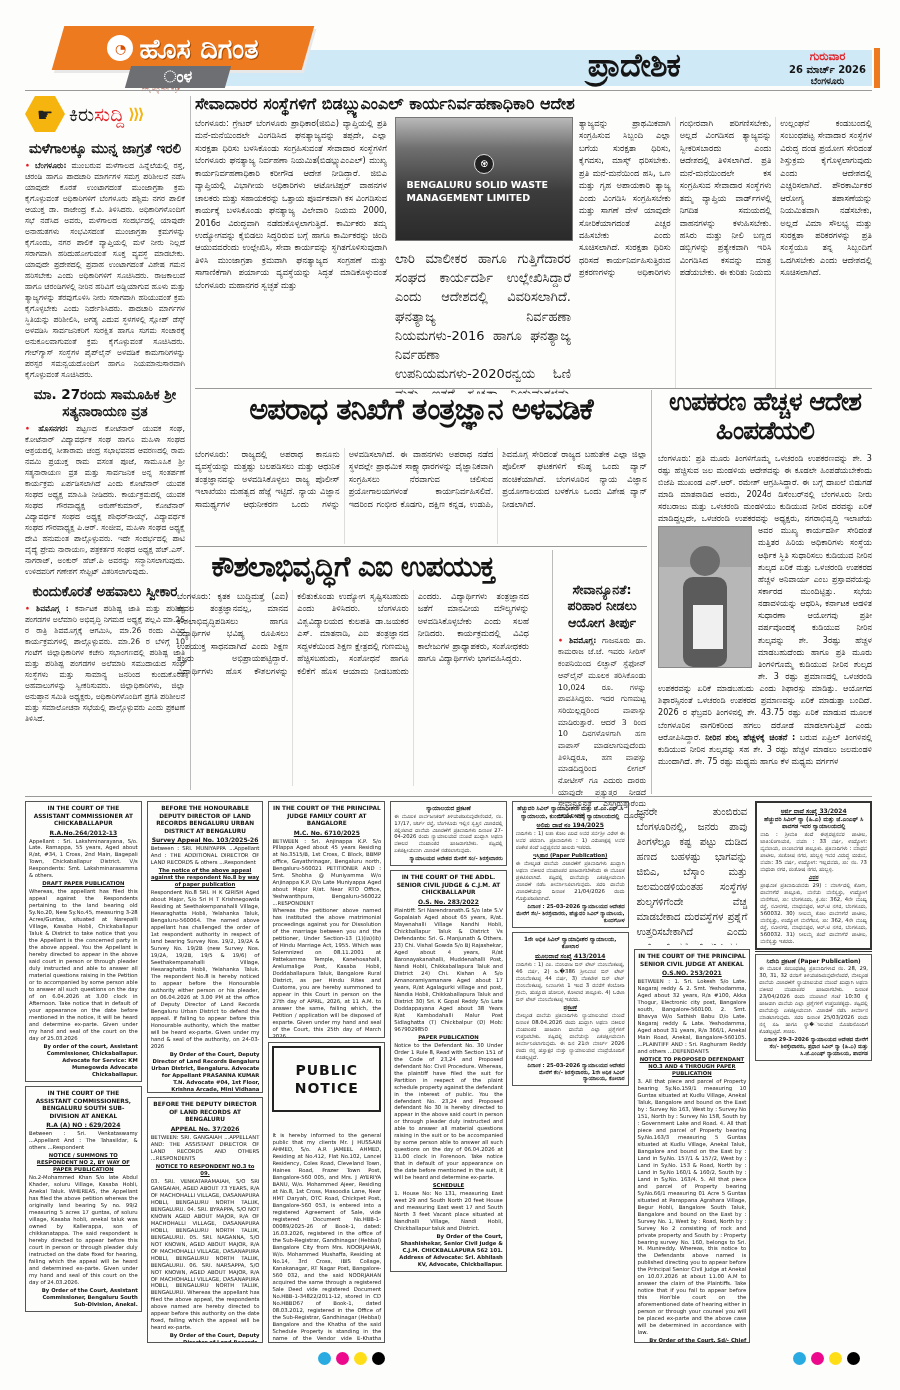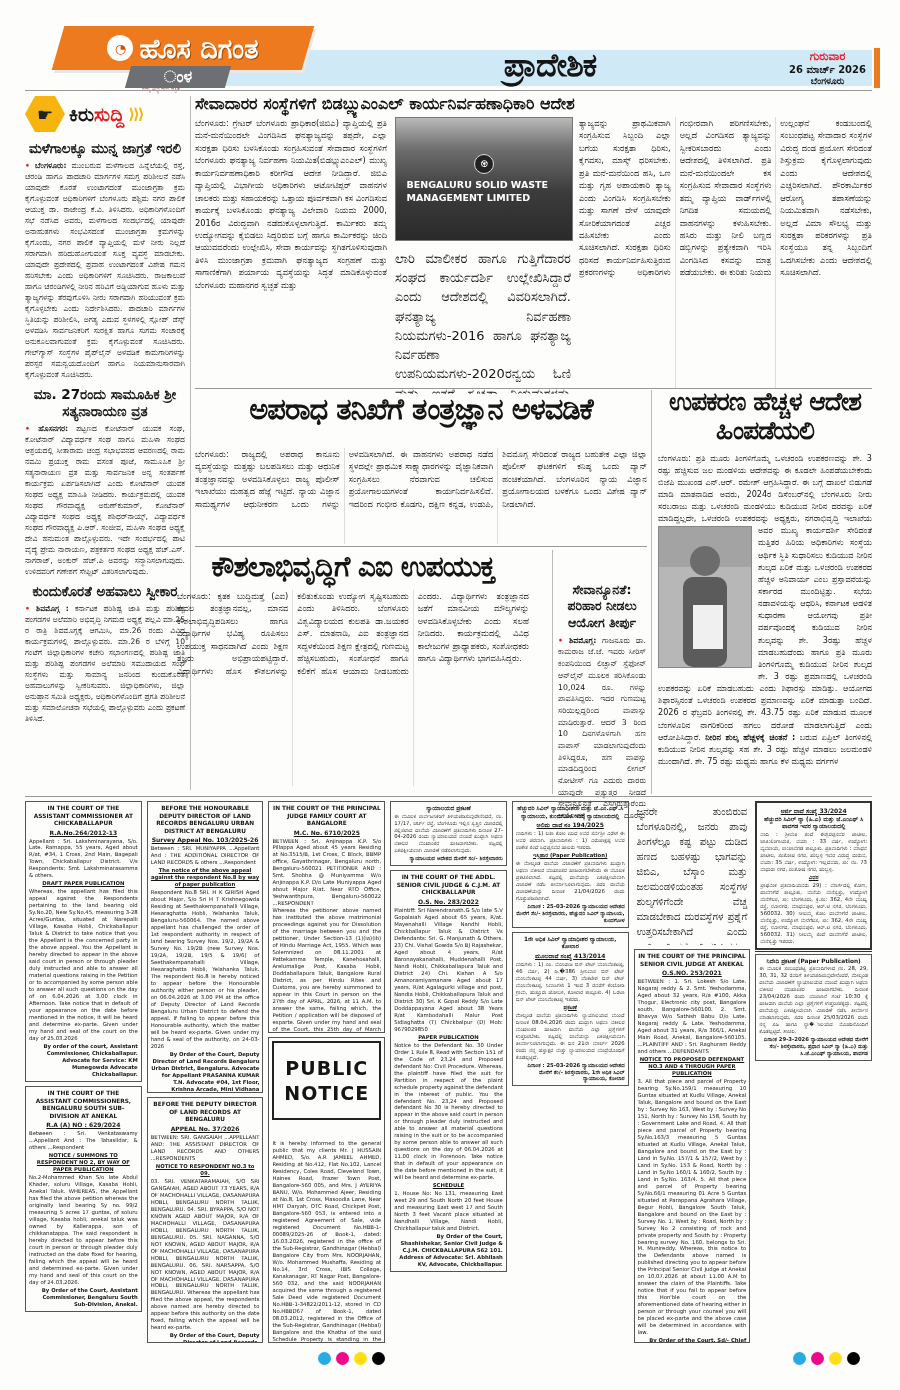--- a/index.html
+++ b/index.html
@@ -8,32 +8,32 @@
   
   .blue-band{left:210px;top:50px;width:662px;height:36px;background:#cfe9f6}
   .orange-bar{right:20px;top:48px;width:6px;height:40px;background:#ee7a1f}
   .mast{left:58px;top:26px;width:250px;height:44px;background:#ee7a1f;transform:skewX(-16deg);box-shadow:3px 3px 0 #e8e8e8}
   .mast-in{transform:skewX(16deg);width:100%;height:100%;display:flex;align-items:center;justify-content:center;gap:6px;flex-direction:row}
   .logo-circle{width:26px;height:26px;border-radius:50%;background:#fff;display:flex;align-items:center;justify-content:center;font-size:13px;color:#d94f00;font-weight:bold}
   .logo-txt{color:#fff;font-weight:bold;font-size:27px;line-height:1;text-shadow:1px 1px 0 #a54a00}
   .tagline{position:absolute;left:96px;top:60px;font-size:5px;color:#7a1a00;transform:skewX(16deg)}
   .mast-tab{left:128px;top:66px;width:100px;height:22px;background:#6e6f72;transform:skewX(-16deg)}
   .mast-tab span{display:block;transform:skewX(16deg);color:#fff;font-weight:bold;font-size:16px;text-align:center;line-height:22px}
-  .section-title{left:420px;top:46px;width:260px;text-align:center;font-size:32px;font-weight:bold;letter-spacing:-1px}
+  .section-title{left:420px;top:46px;width:260px;text-align:right;font-size:32px;font-weight:bold;letter-spacing:-1px}
   .datebox{right:34px;top:50px;text-align:center;line-height:1.25}
   .datebox .d1{color:#e31e24;font-weight:bold;font-size:11px}
   .datebox .d2{font-size:10px;font-weight:bold}
   .datebox .d3{font-size:9px;font-weight:bold}
   .hrule{height:1px;background:#999}
   .h-top{left:25px;top:90px;width:847px}
   
   .sidebar{left:25px;top:96px;width:160px;height:694px;border-right:1px solid #bbb;padding-right:5px}
   .badge-row{display:flex;align-items:center;gap:4px;margin-bottom:8px}
   .hex{width:40px;height:36px;background:#f6b40e;clip-path:polygon(25% 0,75% 0,100% 50%,75% 100%,25% 100%,0 50%);display:flex;align-items:center;justify-content:center;font-size:18px;color:#222}
-  .kiru{font-size:19px;font-weight:bold}
+  .kiru{font-size:19px;font-weight:normal}
   .kiru .red{color:#e31e24}
   .chev{color:#f6b40e;font-weight:bold;font-size:15px;letter-spacing:-2px}
   .brief h3{margin:6px 0 3px;font-size:13.5px;text-align:center;line-height:1.25}
   .brief p{margin:0 0 6px;font-size:7.6px;text-align:justify;line-height:1.45;color:#222}
   .dl{font-weight:bold}
   .dl::before{content:"• ";color:#e31e24}
   
   .lead{left:195px;top:94px;width:677px}
   .kicker{font-size:16px;font-weight:bold;margin:0 0 4px;letter-spacing:0}
   .headline{font-size:40px;font-weight:bold;line-height:1.05;margin:0 0 10px;text-align:center;letter-spacing:-1px;white-space:nowrap}
@@ -76,21 +76,21 @@
   .notice{border:1px solid #555;padding:3px 3px;font-size:5.3px;line-height:1.32;overflow:hidden}
   .notice.boxed{border:2px solid #333;outline:1px solid #333;outline-offset:1px}
   .notice.plain{border:none;font-size:10px;line-height:1.5;text-align:justify}
   .notice div:empty{display:none}
   .n-title{font-weight:bold;text-align:center;font-size:5.8px;line-height:1.3}
   .n-case{font-weight:bold;text-align:center;text-decoration:underline;font-size:6px;margin:1px 0}
   .n-part{text-align:justify}
   .n-sub{font-weight:bold;text-align:center;text-decoration:underline;margin:1px 0}
   .n-body{text-align:justify}
   .n-sign{text-align:right;font-weight:bold;margin-top:1px}
-  .notice.public .n-title{font-size:19px;letter-spacing:1px;border:2px solid #222;padding:13px 0;margin-bottom:20px}
+  .notice.public .n-title{font-size:14px;letter-spacing:1px;border:2px solid #222;padding:13px 0;margin-bottom:20px}
   
   .dots{display:flex;gap:5px}
   .dots i{width:13px;height:13px;border-radius:50%;display:block}
   .dots-l{left:318px;top:1352px}
   .dots-r{left:793px;top:1352px}
   .c{background:#29abe2}.m{background:#ec098c}.y{background:#ffde17}.k{background:#000}
 </style>
 </head>
 <body>
 

